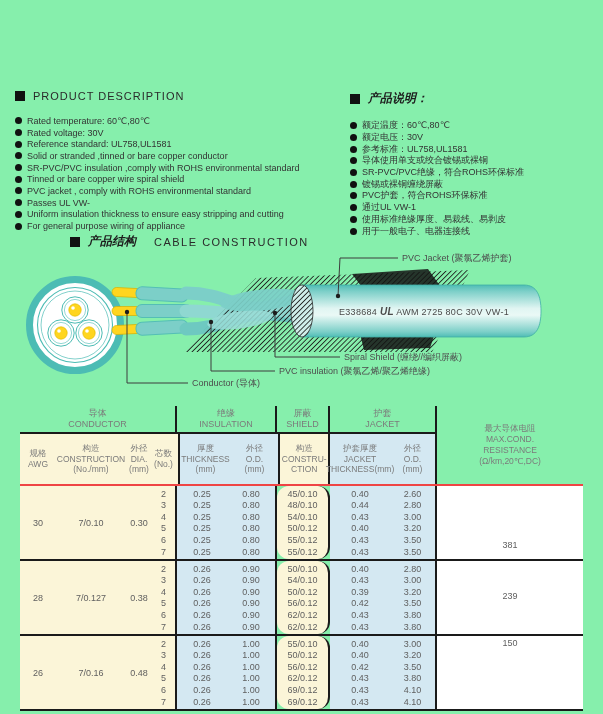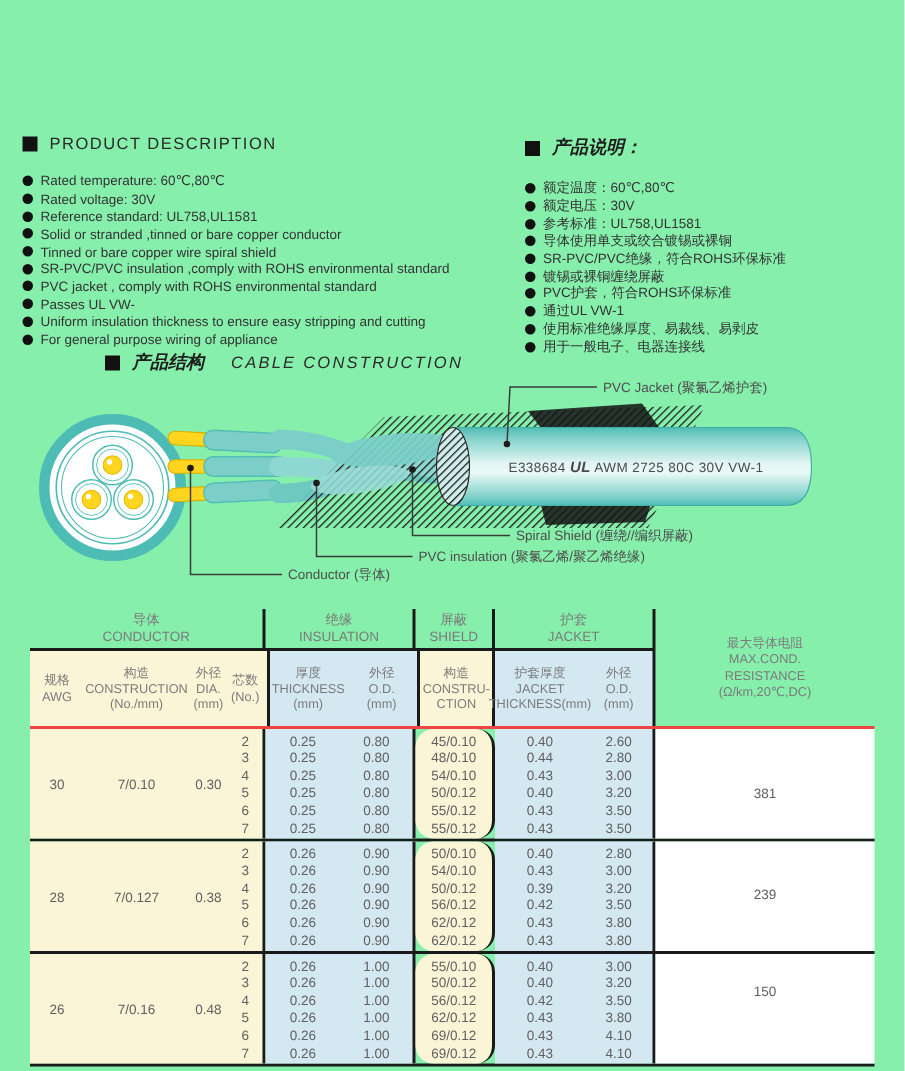--- a/index.html
+++ b/index.html
@@ -4,21 +4,21 @@
 <style>
   html,body{margin:0;padding:0;background:#fff;}
   body{font-family:"Liberation Sans","DejaVu Sans",sans-serif;}
   .page{position:relative;width:603px;height:714px;background:#86efac;overflow:hidden;}
 
   
   .sec-head{display:flex;align-items:center;}
   .sq{display:inline-block;width:10px;height:10px;background:#111;margin-right:8px;flex:none;}
   .h-en{font-size:11px;letter-spacing:1px;color:#2a2a2a;}
   .h-cn{font-size:12px;font-weight:bold;color:#1d1d1d;font-style:italic;}
-  .h-en2{font-size:11px;letter-spacing:1.5px;color:#2a2a2a;margin-left:18px;font-style:italic;}
+  .h-en2{font-size:11px;letter-spacing:1.5px;color:#2a2a2a;margin-left:18px;}
 
   
   .col-en{position:absolute;left:15px;top:90px;width:330px;}
   .col-cn{position:absolute;left:350px;top:90px;width:248px;}
   .blist{margin-top:13px;}
   .bullet{display:flex;align-items:center;height:11.7px;}
   .bdot{width:7px;height:7px;border-radius:50%;background:#111;margin-right:5px;flex:none;}
   .btxt{font-size:9px;color:#333;white-space:nowrap;}
 
   .sec2{position:absolute;left:30px;top:233px;padding-left:40px;}
@@ -55,23 +55,23 @@
   .awg,.constr,.dia{display:flex;align-items:center;justify-content:center;}
   .cores{width:23px;display:flex;flex-direction:column;padding:0;border:none;}
   .cell{height:11.6px;line-height:11.6px;text-align:center;}
   .ins{width:100px;display:flex;flex-direction:column;}
   .rrow{display:flex;height:11.6px;}
   .w50{width:50px;}.w48{width:48px;}.w60{width:60px;}.w45{width:45px;}
   .rrow .cell{height:11.6px;}
   .shld{width:53px;display:flex;flex-direction:column;border-radius:12px;}
   .jkt{width:107px;display:flex;flex-direction:column;}
   .res{width:146px;border-right:none;background:#fff;text-align:center;}
-  .tgroup:nth-of-type(1) .res{padding-top:38px;}
+  .tgroup:nth-of-type(1) .res{padding-top:54px;}
   .tgroup:nth-of-type(2) .res{padding-top:30px;}
-  .tgroup:nth-of-type(3) .res{padding-top:20px;}
+  .tgroup:nth-of-type(3) .res{padding-top:2px;}
 
   svg text{font-family:"Liberation Sans","DejaVu Sans",sans-serif;}
   .ul-mark{font-weight:bold;font-style:italic;}
 </style>
 </head>
 <body>
 
 <div class="page">
 
   <div class="col-en">
@@ -91,25 +91,25 @@
         <div class="bullet">
           <span class="bdot"></span>
           <span class="btxt">Reference standard: UL758,UL1581</span>
         </div>
         <div class="bullet">
           <span class="bdot"></span>
           <span class="btxt">Solid or stranded ,tinned or bare copper conductor</span>
         </div>
         <div class="bullet">
           <span class="bdot"></span>
+          <span class="btxt">SR-PVC/PVC insulation ,comply with ROHS environmental standard</span>
+        </div>
+        <div class="bullet">
+          <span class="bdot"></span>
           <span class="btxt">Tinned or bare copper wire spiral shield</span>
-        </div>
-        <div class="bullet">
-          <span class="bdot"></span>
-          <span class="btxt">SR-PVC/PVC insulation ,comply with ROHS environmental standard</span>
         </div>
         <div class="bullet">
           <span class="bdot"></span>
           <span class="btxt">PVC jacket , comply with ROHS environmental standard</span>
         </div>
         <div class="bullet">
           <span class="bdot"></span>
           <span class="btxt">Passes UL VW-</span>
         </div>
         <div class="bullet">

